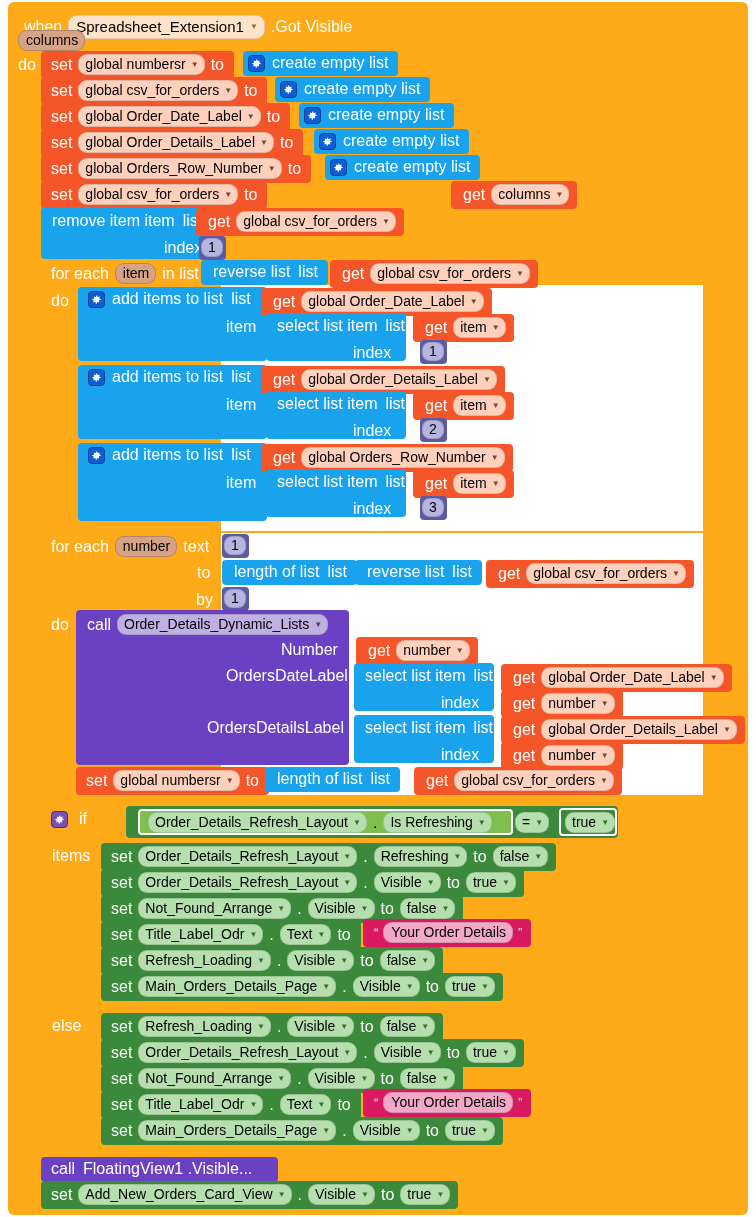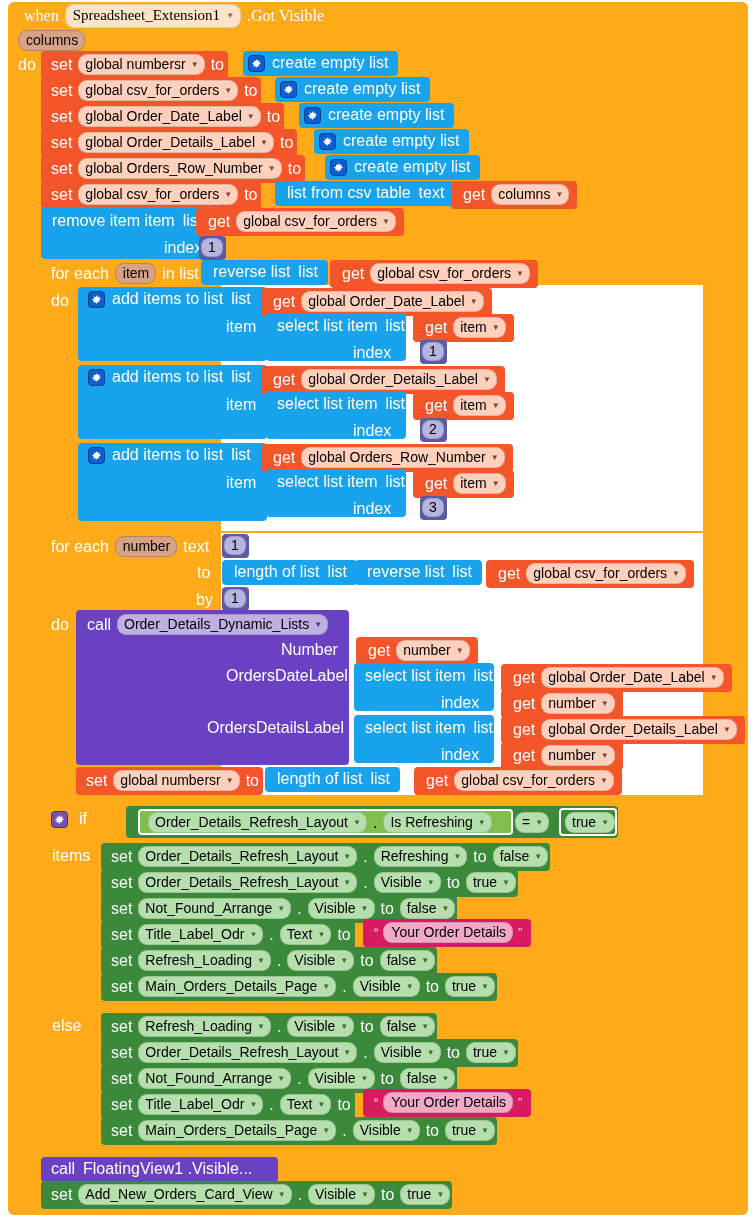--- a/index.html
+++ b/index.html
@@ -100,21 +100,21 @@
     display:inline-flex; align-items:center;
     border-radius:4px;
     padding:3px 6px 4px 2px;
     color:#fff;
     min-height:22px;
   }
   
   .sb {
     display:inline-flex; align-items:center;
     border-radius:4px;
-    padding:3px 0 4px 6px;
+    padding:3px 6px 4px 6px;
     color:#fff;
     min-height:24px;
   }
 
   
   .num {
     background:#5b5ba5;
     border-radius:4px;
     padding:2px 3px 3px 2px;
     display:inline-flex; align-items:center;
@@ -130,21 +130,21 @@
 
   .quote { color:#ffd9e6; font-size:13px; padding:0 3px; }
 </style>
 </head>
 <body>
 
 <div id="stage">
 
   <div class="abs c-event" style="left:8px; top:2px; width:740px; height:1213px; border-radius:6px;"></div>
 
-  <div class="abs row" style="left:20px; top:4px;font-family:Liberation Serif, serif;">
+  <div class="abs row" style="left:20px; top:15px;">
     <span class="lbl">when</span>
     <span class="fld-evt">
       <span>Spreadsheet_Extension1</span>
       <span class="caret">▼</span>
     </span>
     <span class="lbl">.Got Visible</span>
   </div>
 
   <div class="abs" style="left:16px; top:30px;">
     <span class="fld-tan">columns</span>
@@ -242,24 +242,20 @@
     <span class="lbl">create empty list</span>
   </div>
 
   <div class="abs sb c-var" style="left:41px; top:181px;">
     <span class="lbl">set</span>
     <span class="fld">
       <span>global csv_for_orders</span>
       <span class="caret">▼</span>
     </span>
     <span class="lbl">to</span>
-  </div>
-  <div class="abs vb c-list" style="left:275px; top:181px; padding-left:8px;">
-    <span class="lbl">list from csv table</span>
-    <span class="lbl">text</span>
   </div>
   <div class="abs vb c-var" style="left:451px; top:181px; padding-left:8px;">
     <span class="lbl">get</span>
     <span class="fld">
       <span>columns</span>
       <span class="caret">▼</span>
     </span>
   </div>
 
   <div class="abs c-list" style="left:41px; top:207px; width:182px; height:52px; border-radius:4px;"></div>

